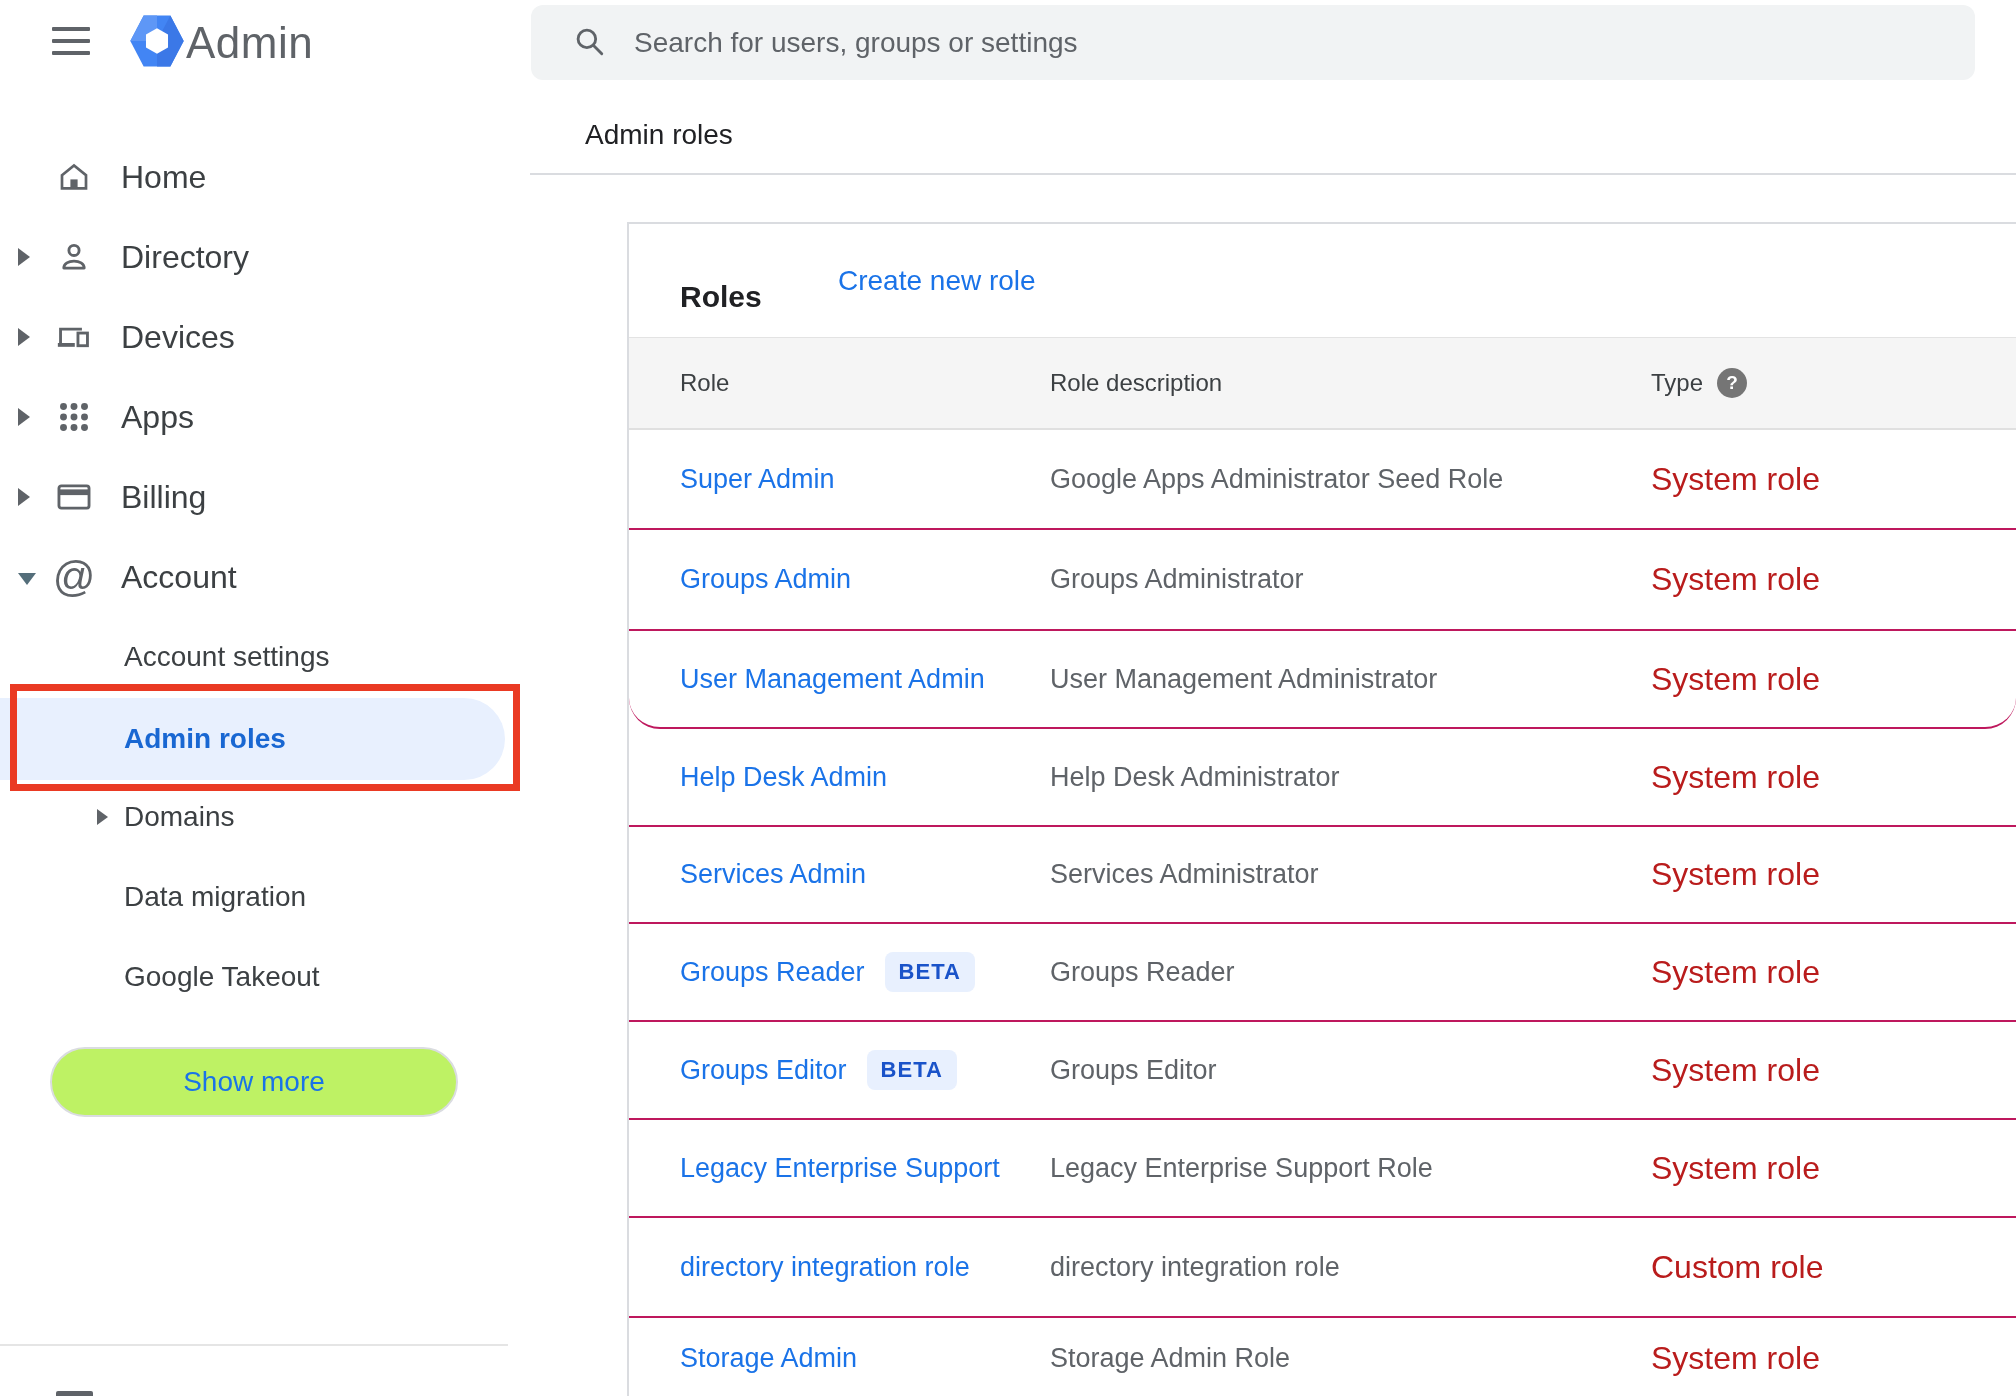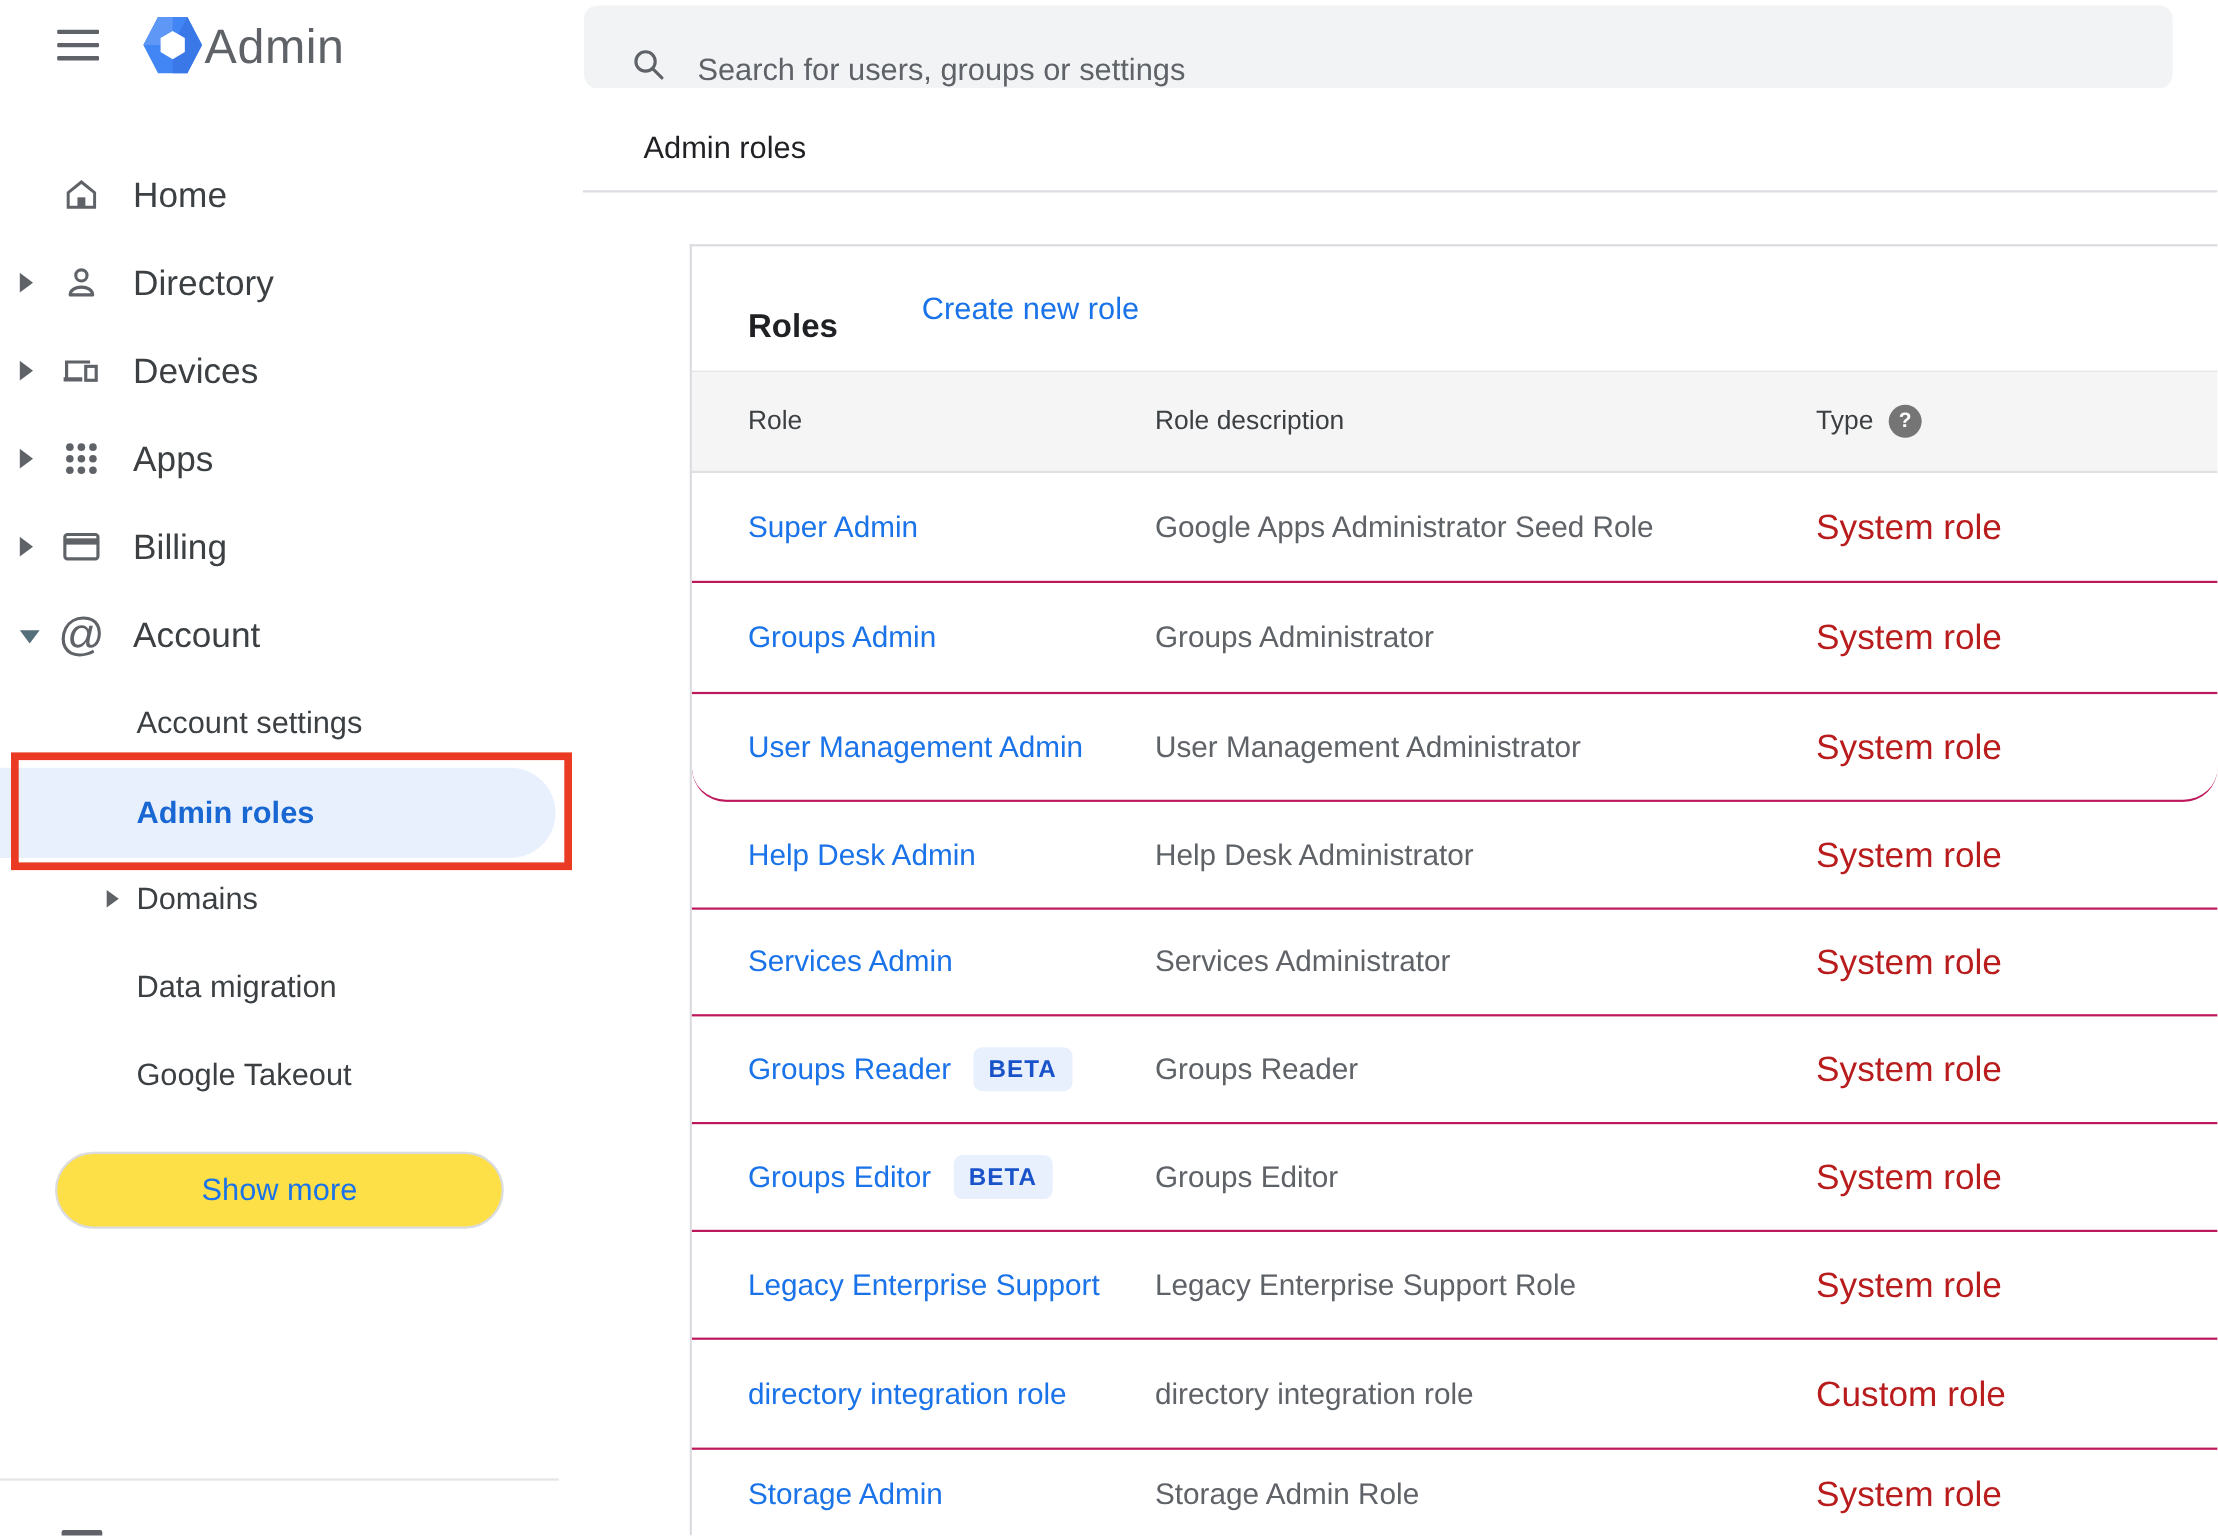--- a/index.html
+++ b/index.html
@@ -24,30 +24,30 @@
   .at-glyph { font-size:42px; color:#5f6368; line-height:38px; }
 
   .selected-pill { position:absolute; left:0; top:698px; width:505px; height:82px;
     background:#e8f0fe; border-radius:0 41px 41px 0; display:flex; align-items:center; cursor:pointer; }
   .selected-pill .sel-label { position:absolute; left:124px; font-size:28px; font-weight:600; color:#1967d2; }
 
   .annotation-box { position:absolute; left:10px; top:684px; width:510px; height:107px;
     border:7px solid #ea3a23; pointer-events:none; }
 
   .show-more { position:absolute; left:50px; top:1047px; width:408px; height:70px;
-    border:2px solid #dadce0; border-radius:35px; background:#fde047;
+    border:2px solid #dadce0; border-radius:35px; background:#bef264;
     display:flex; align-items:center; justify-content:center;
     font-size:28px; font-weight:500; color:#1a73e8; cursor:pointer; }
 
   .sidebar-bottom-divider { position:absolute; left:0; top:1344px; width:508px; height:2px; background:#e5e5e5; }
   .partial-icon { position:absolute; left:56px; top:1391px; width:37px; height:6px; background:#5f6368; border-radius:2px 2px 0 0; }
 
   
   .searchbar { position:absolute; left:531px; top:5px; width:1444px; height:75px;
-    background:#f1f3f4; border-radius:12px; display:flex; align-items:flex-end; padding-left:41px; }
+    background:#f1f3f4; border-radius:12px; display:flex; align-items:center; padding-left:41px; }
   .search-input { flex:1; margin-left:28px; border:none; outline:none; background:transparent;
     font-size:28px; color:#202124; font-family:"Liberation Sans", sans-serif; }
   .search-input::placeholder { color:#5f6368; opacity:1; }
 
   .breadcrumb { position:absolute; left:585px; top:119px; font-size:28px; color:#202124; }
   .top-divider { position:absolute; left:530px; top:173px; width:1486px; height:2px; background:#dadce0; }
 
   
   .card { position:absolute; left:627px; top:222px; width:1389px; height:1174px;
     background:#fff; border-top:2px solid #dadce0; border-left:2px solid #dadce0; }

